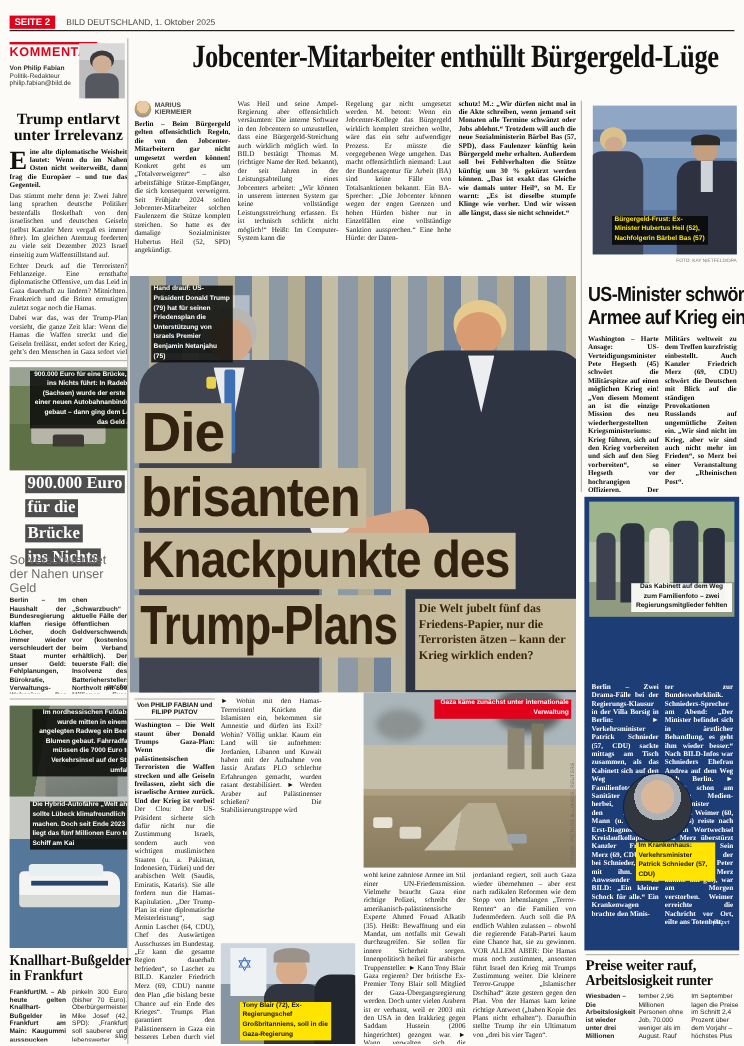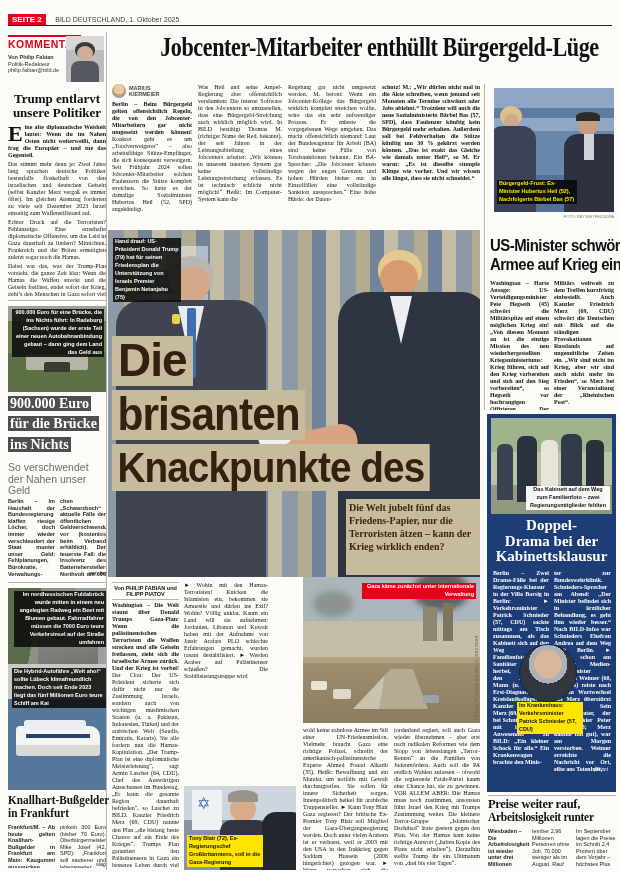--- a/index.html
+++ b/index.html
@@ -5,21 +5,21 @@
   html,body{margin:0;padding:0;background:#e9e7e2;}
   .page{position:relative;width:620px;height:872px;background:#fcfbf8;overflow:hidden;
         font-family:"Liberation Sans",sans-serif;color:#111;}
   .abs{position:absolute;}
   .serif{font-family:"Liberation Serif",serif;}
   .sans{font-family:"Liberation Sans",sans-serif;}
   .just{text-align:justify;hyphens:auto;-webkit-hyphens:auto;}
   .micro{font-size:6px;line-height:1.17;}
   .micro55{font-size:5.5px;line-height:1.2;}
   .clip{overflow:hidden;}
-  .chips{-webkit-box-decoration-break:clone;box-decoration-break:clone;padding:0 2px;line-height:1.45;}
+  .chips{-webkit-box-decoration-break:clone;box-decoration-break:clone;padding:0 2px;line-height:1.45;margin-left:13px;}
   .chip-dark{background:rgba(12,14,10,.88);color:#fff;}
   .chip-red{background:#e2001a;color:#fff;}
   .chip-yel{background:#ffe400;color:#111;}
   .chip-blk-yel{background:rgba(10,10,10,.92);color:#ffe400;}
   .chip-white{background:rgba(255,255,250,.95);color:#111;}
   .vr{width:1px;background:#b9b5ad;}
   .hr{height:1px;background:#222;}
   .hr-soft{height:1px;background:#b9b5ad;}
   .dropcap::first-letter{float:left;font-size:22px;line-height:16px;padding:2px 2px 0 0;font-weight:bold;}
   .photo{overflow:hidden;position:absolute;}
@@ -48,21 +48,21 @@
     </div>
   </div>
   <div class="abs photo" style="left:66px;top:36px;width:38px;height:46px;background:
        linear-gradient(180deg,#d8d8d8 0 30%,#bdbdbd 30% 100%);">
     <div class="abs" style="left:9px;top:6px;width:20px;height:16px;border-radius:50% 50% 45% 45%;background:#3a3a3a;"></div>
     <div class="abs" style="left:11px;top:10px;width:16px;height:15px;border-radius:50%;background:#cfae96;"></div>
     <div class="abs" style="left:5px;top:25px;width:28px;height:21px;border-radius:8px 8px 0 0;background:#55585e;"></div>
   </div>
   <div class="abs serif" style="left:8px;top:92px;width:98px;text-align:center;font-weight:bold;font-size:13px;line-height:1.05;color:#0f0f0f;">
     <div>Trump entlarvt</div>
-    <div>unsere Politiker</div>
+    <div>unter Irrelevanz</div>
   </div>
   <div class="abs serif micro just clip" style="left:8px;top:124px;width:98px;height:172px;">
     <p class="dropcap" style="margin:0 0 2px;font-weight:bold;">Eine alte diplomatische Weisheit lautet: Wenn du im Nahen Osten nicht weiterweißt, dann frag die Europäer – und tue das Gegenteil.</p>
     <p style="margin:0 0 2px;">Das stimmt mehr denn je: Zwei Jahre lang sprachen deutsche Politiker bestenfalls floskelhaft von den israelischen und deutschen Geiseln (selbst Kanzler Merz vergaß es immer öfter). Im gleichen Atemzug forderten zu viele seit Dezember 2023 Israel einseitig zum Waffenstillstand auf.</p>
     <p style="margin:0 0 2px;">Echter Druck auf die Terroristen? Fehlanzeige. Eine ernsthafte diplomatische Offensive, um das Leid in Gaza dauerhaft zu lindern? Mitnichten. Frankreich und die Briten ermutigten zuletzt sogar noch die Hamas.</p>
     <p style="margin:0 0 2px;">Dabei war das, was der Trump-Plan vorsieht, die ganze Zeit klar: Wenn die Hamas die Waffen streckt und die Geiseln freilässt, endet sofort der Krieg, geht’s den Menschen in Gaza sofort viel besser.</p>
 
   </div>
   <div class="abs hr-soft" style="left:8px;top:300px;width:98px;"></div>
 
@@ -164,20 +164,23 @@
 
   <div class="abs sans" style="left:112px;top:390px;">
     <span style="display:inline-block;background:#c7bb9d;color:#33210f;font-weight:bold;font-size:46px;line-height:1.08;padding:0 6px;letter-spacing:-1px;transform:scaleX(.92);transform-origin:left;">brisanten</span>
   </div>
   <div class="abs sans" style="left:112px;top:336px;">
     <span style="display:inline-block;background:#c7bb9d;color:#33210f;font-weight:bold;font-size:46px;line-height:1.08;padding:0 6px;letter-spacing:-1px;">Die</span>
   </div>
   <div class="abs sans" style="left:112px;top:444px;">
     <span style="display:inline-block;background:#c7bb9d;color:#33210f;font-weight:bold;font-size:43px;line-height:1.1;padding:0 6px;letter-spacing:-1px;white-space:nowrap;transform:scaleX(.9);transform-origin:left;">Knackpunkte des</span>
   </div>
+  <div class="abs sans" style="left:112px;top:496px;">
+    <span style="display:inline-block;background:#c7bb9d;color:#33210f;font-weight:bold;font-size:46px;line-height:1.12;padding:0 6px;letter-spacing:-1px;white-space:nowrap;transform:scaleX(.8);transform-origin:left;">Trump-Plans</span>
+  </div>
   <div class="abs serif" style="left:346px;top:499px;width:134px;height:76px;background:#c7bb9d;color:#3a250e;font-weight:bold;font-size:10px;line-height:1.3;padding:2px 3px;box-sizing:border-box;">Die Welt jubelt fünf das Friedens-Papier, nur die Terroristen ätzen – kann der Krieg wirklich enden?</div>
 
   <div class="abs" style="left:112px;top:582px;width:67px;">
     <div class="hr-soft"></div>
     <div class="sans" style="font-size:5.5px;font-weight:bold;text-align:center;padding:2px 0;">Von PHILIP FABIAN und FILIPP PIATOV</div>
     <div class="hr-soft"></div>
   </div>
   <div class="abs serif micro just clip" style="left:112px;top:602px;width:67px;height:266px;">
     <span style="font-weight:bold;">Washington – Die Welt staunt über Donald Trumps Gaza-Plan: Wenn die palästinensischen Terroristen die Waffen strecken und alle Geiseln freilassen, zieht sich die israelische Armee zurück. Und der Krieg ist vorbei!</span>
     <span>Der Clou: Der US-Präsident sicherte sich dafür nicht nur die Zustimmung Israels, sondern auch von wichtigen muslimischen Staaten (u. a. Pakistan, Indonesien, Türkei) und der arabischen Welt (Saudis, Emiratis, Kataris). Sie alle fordern nun die Hamas-Kapitulation. „Der Trump-Plan ist eine diplomatische Meisterleistung“, sagt Armin Laschet (64, CDU), Chef des Auswärtigen Ausschusses im Bundestag. „Er kann die gesamte Region dauerhaft befrieden“, so Laschet zu BILD. Kanzler Friedrich Merz (69, CDU) nannte den Plan „die bislang beste Chance auf ein Ende des Krieges“. Trumps Plan garantiert den Palästinensern in Gaza ein besseres Leben durch viel Hilfe, eine internationale Stabilisierungstruppe und eine unpolitische Verwaltung. Mittelfristig eröffnet er ihnen sogar die Perspektive auf einen eigenen Staat. Doch der 20-Punkte-Plan enthält auch hochbrisante Fallen.</span>
@@ -222,25 +225,20 @@
   <div class="abs" style="left:487px;top:414px;width:129px;height:378px;background:#1d3d77;">
     <div class="photo" style="left:4px;top:4px;width:121px;height:96px;background:
          linear-gradient(180deg,#9db48c 0 35%,#b9c3a8 35% 70%,#8f9a80 70% 100%);">
       <div class="abs" style="left:6px;top:26px;width:16px;height:56px;border-radius:6px 6px 0 0;background:#3d4250;"></div>
       <div class="abs" style="left:26px;top:18px;width:20px;height:66px;border-radius:7px 7px 0 0;background:#2c3140;"></div>
       <div class="abs" style="left:50px;top:22px;width:17px;height:62px;border-radius:6px 6px 0 0;background:#e8e4da;"></div>
       <div class="abs" style="left:70px;top:16px;width:21px;height:70px;border-radius:7px 7px 0 0;background:#333a4a;"></div>
       <div class="abs" style="left:95px;top:22px;width:18px;height:64px;border-radius:6px 6px 0 0;background:#2a303e;"></div>
       <div class="abs micro55 chips chip-white" style="right:2px;bottom:4px;width:80px;font-weight:bold;text-align:center;position:absolute;">Das Kabinett auf dem Weg zum Familienfoto – zwei Regierungsmitglieder fehlten</div>
     </div>
-    <div class="serif" style="margin-top:104px;text-align:center;color:#fff;font-weight:bold;font-size:15px;line-height:1.04;">
-      <div>Doppel-</div>
-      <div>Drama bei der</div>
-      <div>Kabinettsklausur</div>
-    </div>
     <div class="abs serif micro just clip" style="left:6px;top:156px;width:56px;height:208px;color:#fff;font-weight:bold;">Berlin – Zwei Drama-Fälle bei der Regierungs-Klausur in der Villa Borsig in Berlin: ► Verkehrsminister Patrick Schnieder (57, CDU) sackte mittags am Tisch zusammen, als das Kabinett sich auf den Weg zum Familienfoto machte. Sanitäter eilten herbei, versorgten den 2,02-Meter-Mann (u. a. EKG). Erst-Diagnose: Kreislaufkollaps! Kanzler Friedrich Merz (69, CDU) blieb bei Schnieder, sprach mit ihm. Ein Anwesender zu BILD: „Ein kleiner Schock für alle.“ Ein Krankenwagen brachte den Minis-</div>
     <div class="abs serif micro just clip" style="left:67px;top:156px;width:57px;height:208px;color:#fff;font-weight:bold;">ter zur Bundeswehrklinik. Schnieders-Sprecher am Abend: „Der Minister befindet sich in ärztlicher Behandlung, es geht ihm wieder besser.“ Nach BILD-Infos war Schnieders Ehefrau Andrea auf dem Weg nach Berlin. ► Schock schon am Morgen: Medien-Staatsminister Wolfram Weimer (60, parteilos) reiste nach kurzem Wortwechsel mit Merz überstürzt ab. Sein Schwiegervater, der Privat-Bankier Peter Götz (95; Merz kannte ihn gut), war am Morgen verstorben. Weimer erreichte die Nachricht vor Ort, eilte ans Totenbett.</div>
     <div class="abs" style="left:32px;top:230px;width:56px;height:56px;border-radius:50%;background:
          radial-gradient(circle at 50% 34%,#d9b79a 0 30%,#aeb2b6 30% 42%,#32363e 42% 100%);border:1px solid #0e2350;"></div>
     <div class="abs micro55 chips chip-yel" style="left:30px;top:288px;width:62px;font-weight:bold;">Im Krankenhaus: Verkehrsminister Patrick Schnieder (57, CDU)</div>
     <div class="abs serif" style="right:8px;top:352px;font-size:5.5px;font-style:italic;color:#fff;position:absolute;">flk/pet</div>
   </div>
 
   <div class="abs serif" style="left:488px;top:798px;width:128px;font-weight:bold;font-size:12.5px;line-height:1.05;letter-spacing:-.3px;">
     <div>Preise weiter rauf,</div>

